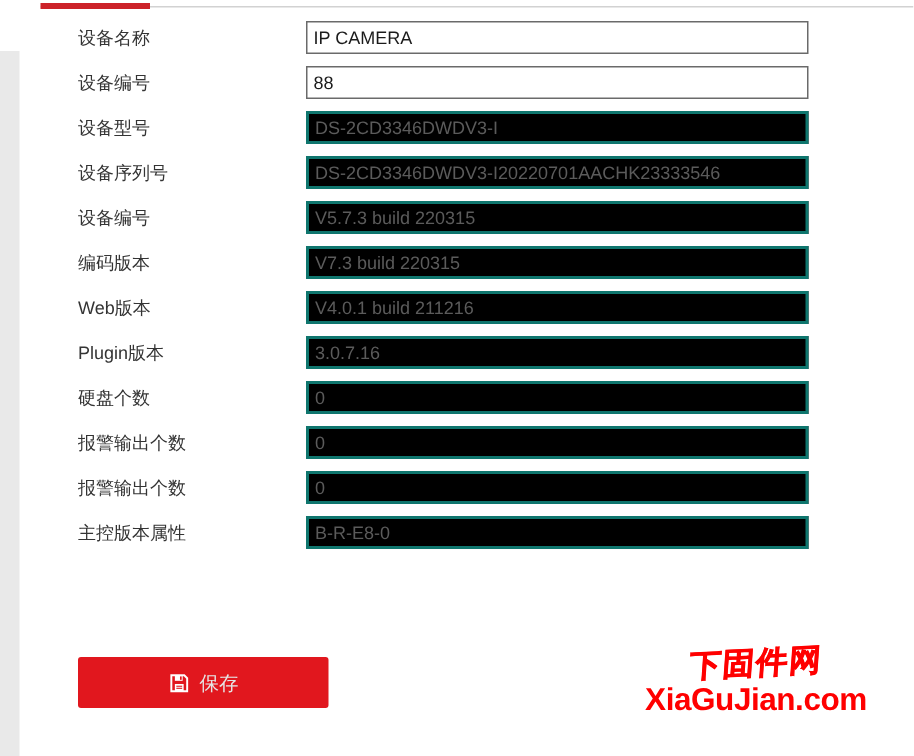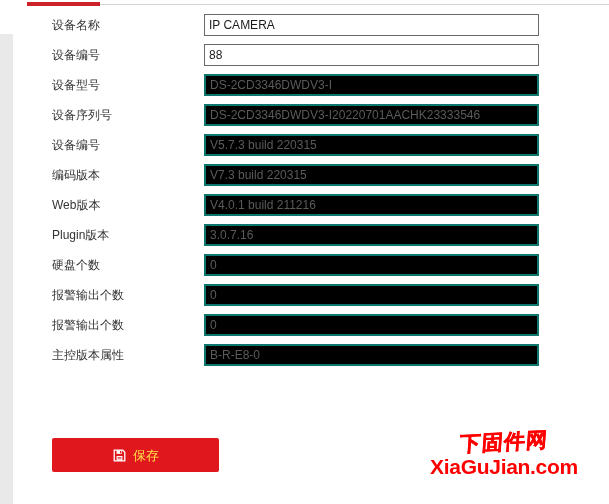--- a/index.html
+++ b/index.html
@@ -98,21 +98,21 @@
   
   .save-button {
     position: absolute;
     left: 52px;
     top: 438px;
     width: 167px;
     height: 34px;
     background: #e1171e;
     border: none;
     border-radius: 2px;
-    color: #fde047;
+    color: #e5e5e5;
     font-family: "Liberation Sans", "DejaVu Sans", sans-serif;
     font-size: 13px;
     cursor: pointer;
     display: flex;
     align-items: center;
     justify-content: center;
     gap: 7px;
     padding: 0;
   }
   .save-icon {

